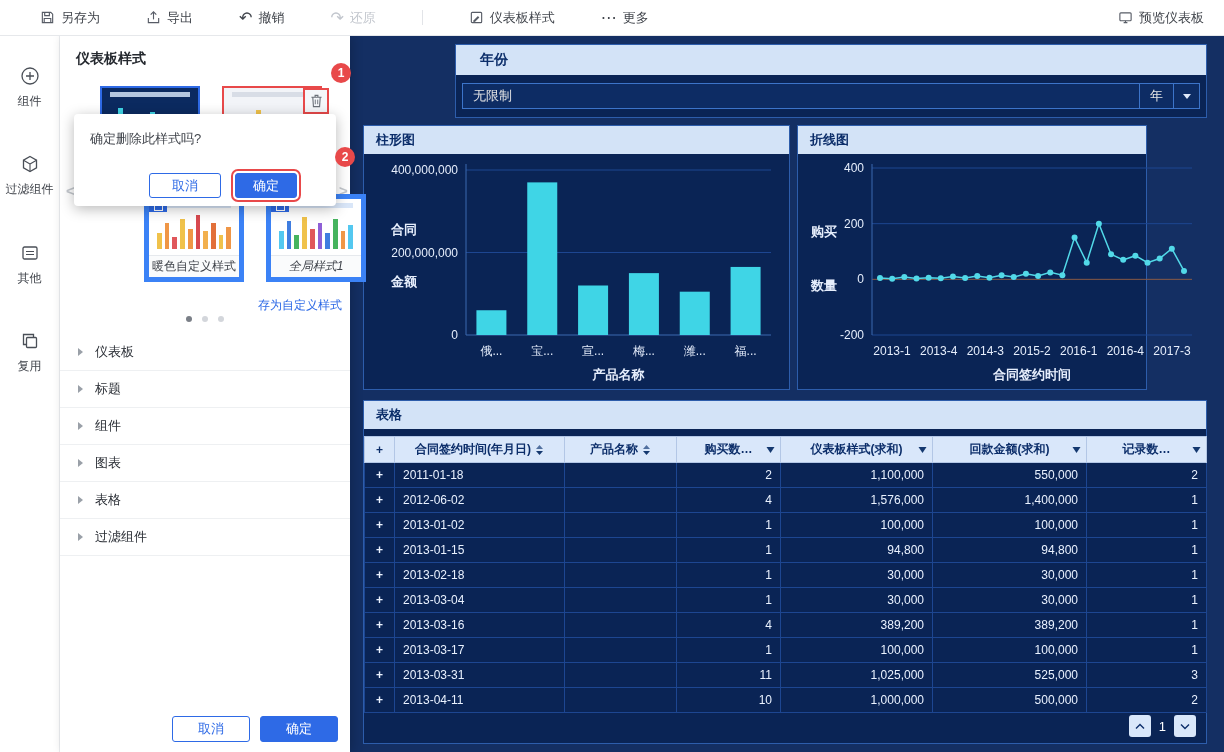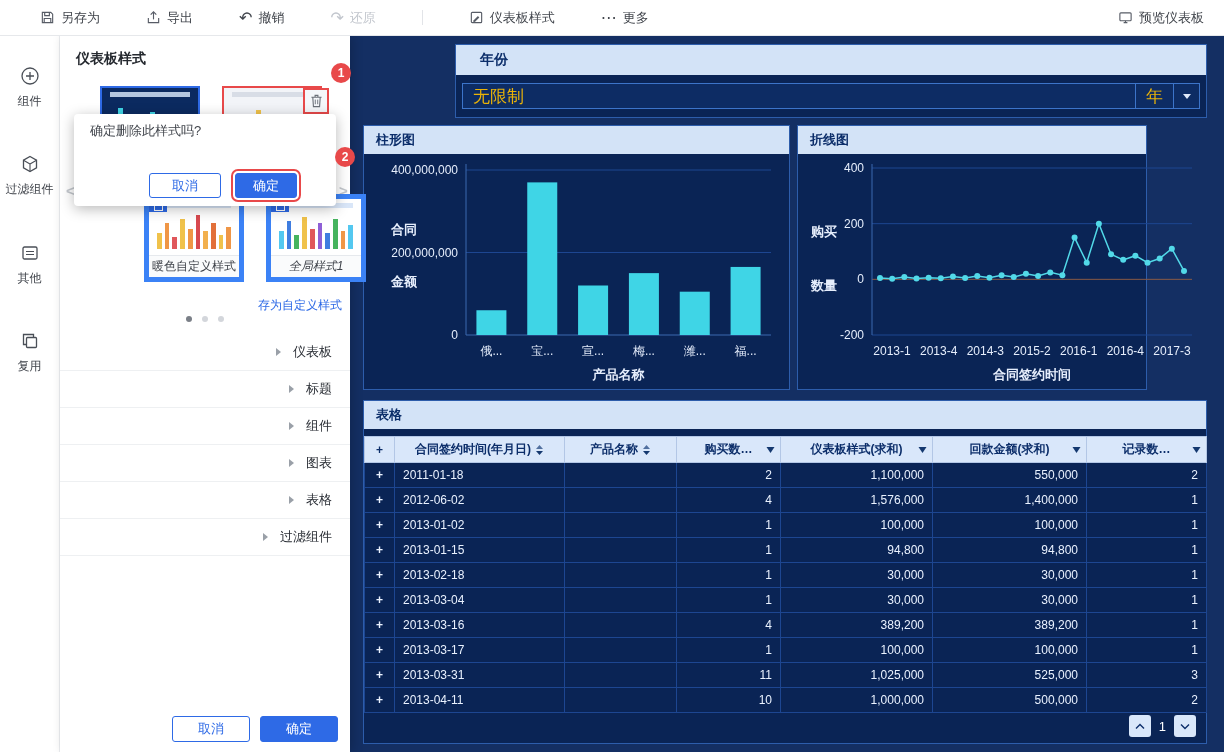--- a/index.html
+++ b/index.html
@@ -27,21 +27,21 @@
 
   
   .dashboard{position:absolute;left:350px;top:36px;width:874px;height:716px;background:#142f63;z-index:1;}
   .panel{position:absolute;background:#0a2455;border:1px solid #2d5dab;}
   .panel-header{height:28px;background:#d3e3f7;color:#0c2e6a;font-size:13px;font-weight:bold;
                 display:flex;align-items:center;padding:0 12px;}
   .filter-panel{left:105px;top:8px;width:752px;height:74px;}
   .filter-panel .panel-header{height:30px;padding:0 24px;font-size:14px;}
   .filter-body{height:42px;display:flex;align-items:center;padding:0 6px;}
   .filter-field{flex:1;height:26px;border:1px solid #3c74c9;background:#0d2c64;display:flex;align-items:stretch;
-                color:#eab308;font-size:17px;cursor:pointer;}
+                color:#e5e5e5;font-size:13px;cursor:pointer;}
   .filter-field .val{flex:1;display:flex;align-items:center;padding:0 10px;}
   .unit-label{display:flex;align-items:center;padding:0 10px;border-left:1px solid #3c74c9;}
   .chev-box{width:26px;border-left:1px solid #3c74c9;display:flex;align-items:center;justify-content:center;cursor:pointer;}
   .chev{width:0;height:0;border-left:4px solid transparent;border-right:4px solid transparent;border-top:5px solid #dfe9fa;}
 
   .bar-panel{left:13px;top:89px;width:427px;height:265px;}
   .line-panel{left:447px;top:89px;width:350px;height:265px;}
   .table-panel{left:13px;top:364px;width:844px;height:344px;}
 
   .table-wrap{margin-top:7px;}
@@ -84,30 +84,30 @@
   .badge{position:absolute;left:0;top:0;width:18px;height:13px;background:#2e6ae6;z-index:2;}
   .badge:after{content:"";position:absolute;left:5px;top:3px;width:7px;height:7px;border:1px solid #fff;}
   .trash-box{position:absolute;left:243px;top:52px;width:26px;height:26px;background:#f5f7fa;border:2px solid #e8494a;
              display:flex;align-items:center;justify-content:center;z-index:6;cursor:pointer;}
   .dots{position:absolute;top:280px;left:0;width:100%;display:flex;justify-content:center;gap:10px;}
   .dot{width:6px;height:6px;border-radius:50%;background:#d3d6db;cursor:pointer;}
   .dot.active{background:#7a7f87;}
   .save-link{position:absolute;right:8px;top:261px;color:#2e6ae6;font-size:12px;cursor:pointer;}
   .accordion{position:absolute;top:298px;left:0;width:100%;background:#fff;}
   .acc-row{height:37px;display:flex;align-items:center;gap:12px;padding:0 18px;border-bottom:1px solid #eef0f2;
-           font-size:13px;color:#2b2f36;cursor:pointer;justify-content:flex-end;}
+           font-size:13px;color:#2b2f36;cursor:pointer;}
   .caret{width:0;height:0;border-top:4px solid transparent;border-bottom:4px solid transparent;border-left:5px solid #9aa0a8;}
   .sp-footer{position:absolute;bottom:10px;right:12px;display:flex;gap:10px;}
   .btn{height:26px;min-width:78px;border-radius:3px;font-size:13px;display:flex;align-items:center;justify-content:center;
        cursor:pointer;padding:0 12px;}
   .btn-outline{background:#fff;border:1px solid #2e6ae6;color:#2e6ae6;}
   .btn-primary{background:#2e6ae6;border:1px solid #2e6ae6;color:#fff;}
   .popup{position:absolute;left:14px;top:78px;width:262px;height:92px;background:#fff;border-radius:4px;
          box-shadow:0 3px 14px rgba(0,0,0,0.28);z-index:7;}
-  .popup-msg{padding:8px 16px 0;font-size:13px;color:#41454c;}
+  .popup-msg{padding:16px 16px 0;font-size:13px;color:#41454c;}
   .popup-btns{position:absolute;bottom:8px;right:39px;display:flex;gap:14px;}
   .popup .btn{height:25px;min-width:62px;}
   .popup .btn-outline{min-width:72px;}
   .annotated{outline:2px solid #e8494a;outline-offset:2px;}
   .num-circle{position:absolute;width:20px;height:20px;border-radius:50%;background:#e8494a;color:#fff;font-size:12px;
               font-weight:bold;display:flex;align-items:center;justify-content:center;z-index:9;}
   .circle1{left:271px;top:27px;}
   .circle2{left:275px;top:111px;}
 </style>
 </head>

